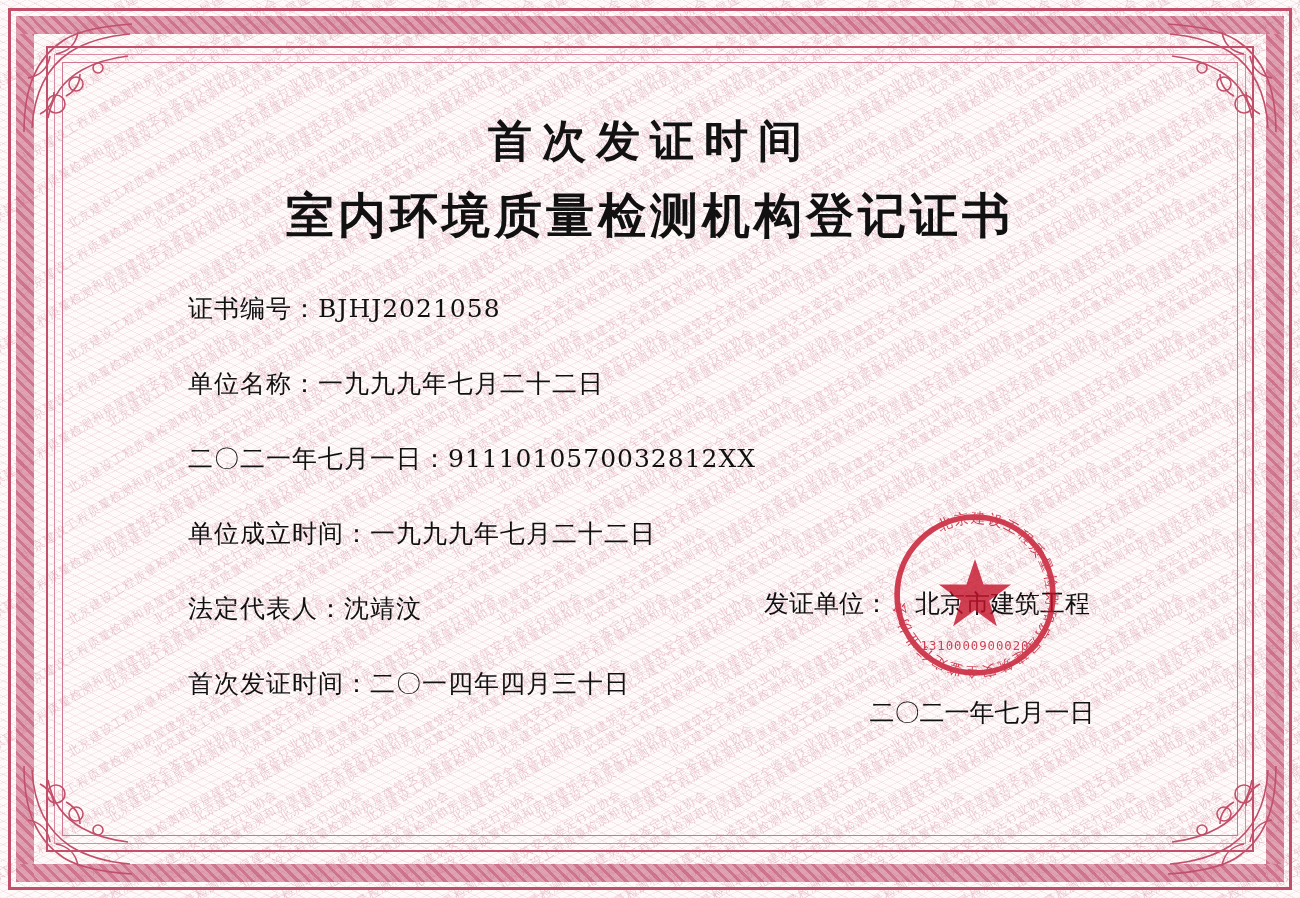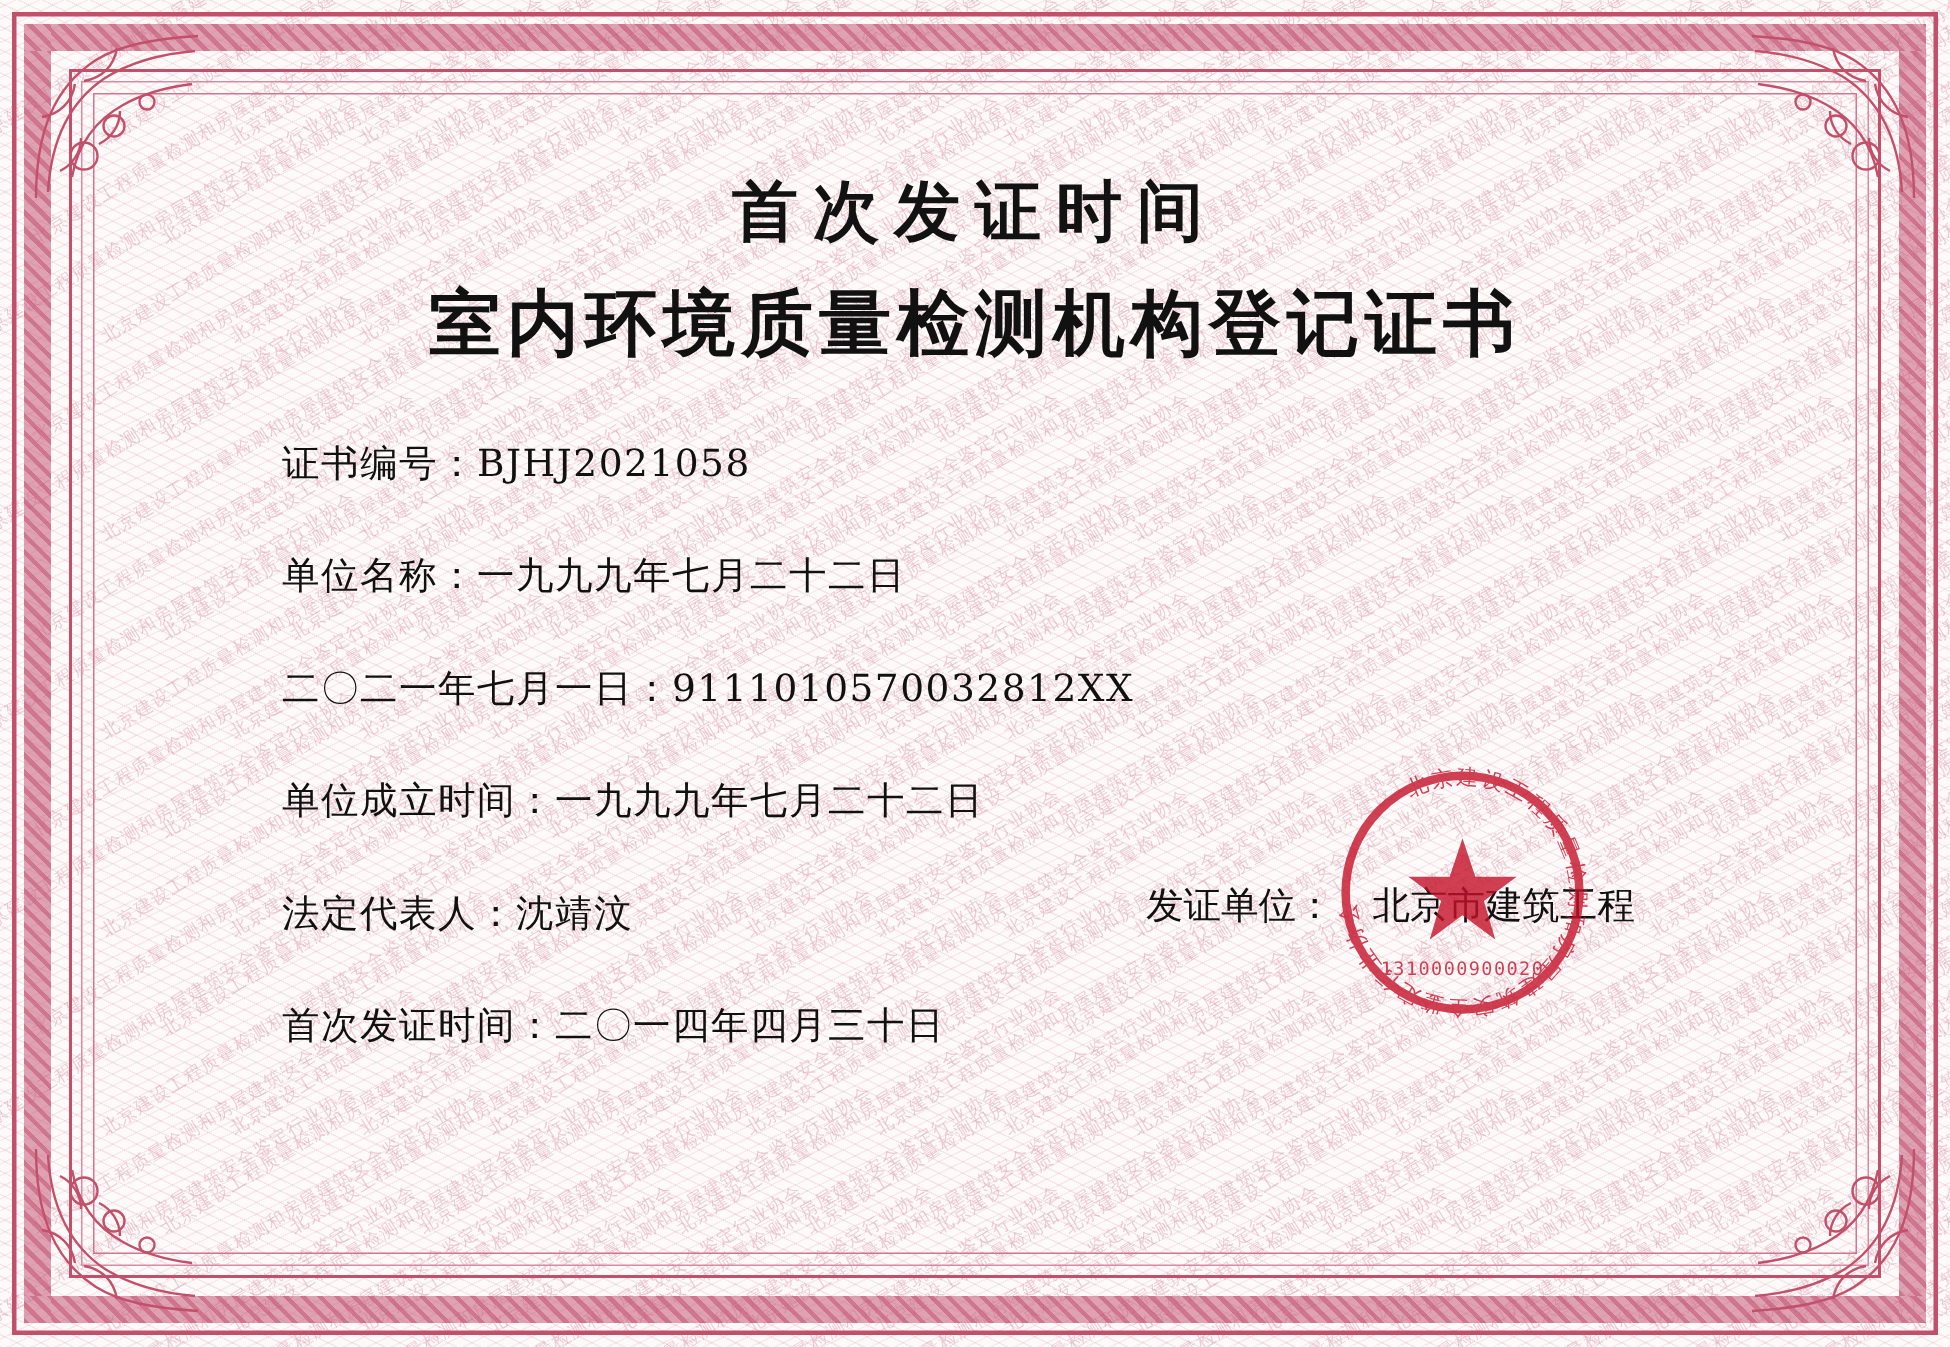--- a/index.html
+++ b/index.html
@@ -508,20 +508,21 @@
         <span class="field-label">首次发证时间：</span><span class="field-value">二〇一四年四月三十日</span>
       </div>
     </div>
 
     <div class="issuer">
       <div class="line1">
         <span>发证单位：</span><span class="org1">北京市建筑工程</span>
       </div>
     </div>
 
+    <div class="issuer-date">二〇二一年七月一日</div>
 
   </div>
 
   <div class="seal">
     <svg viewBox="0 0 200 200">
       <defs>
         <path id="sealArc" d="M 100,100 m -76,0 a 76,76 0 1,1 152,0 a 76,76 0 1,1 -152,0"></path>
         <path id="sealArcBottom" d="M 100,100 m -58,0 a 58,58 0 1,0 116,0"></path>
       </defs>
       <circle cx="100" cy="100" r="82" fill="none" stroke="#c5122a" stroke-width="6"></circle>

